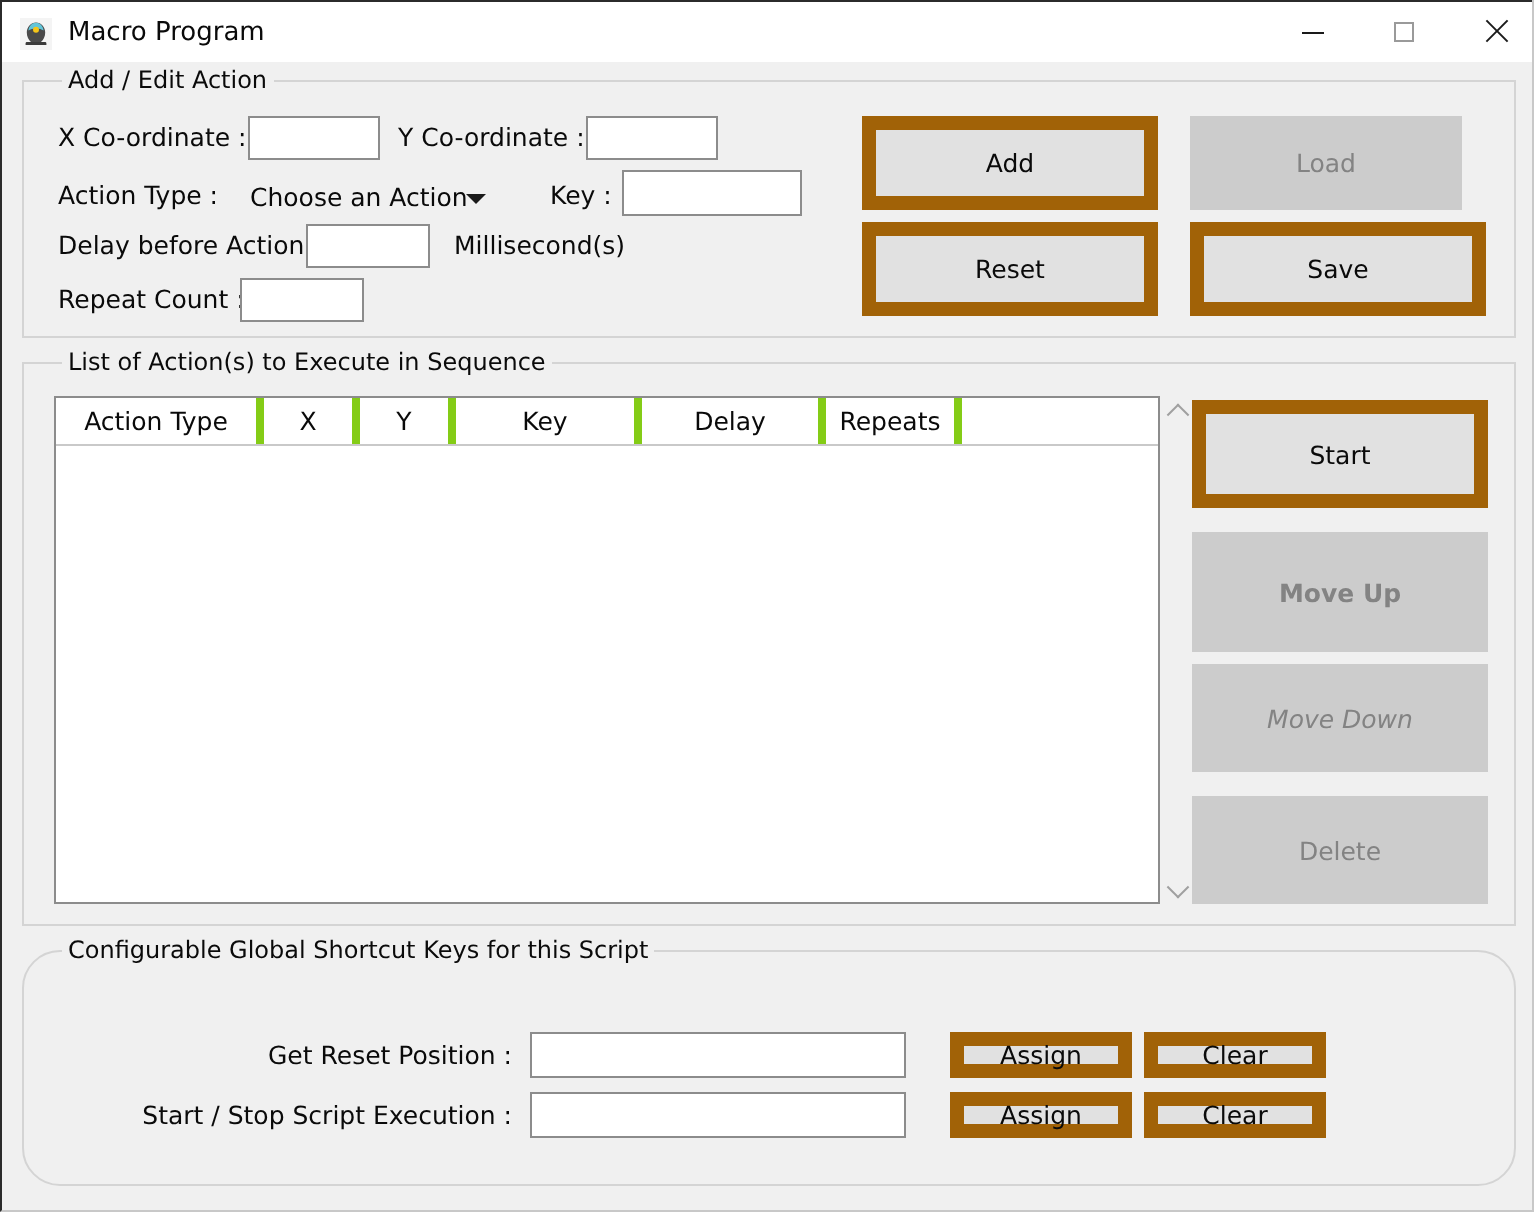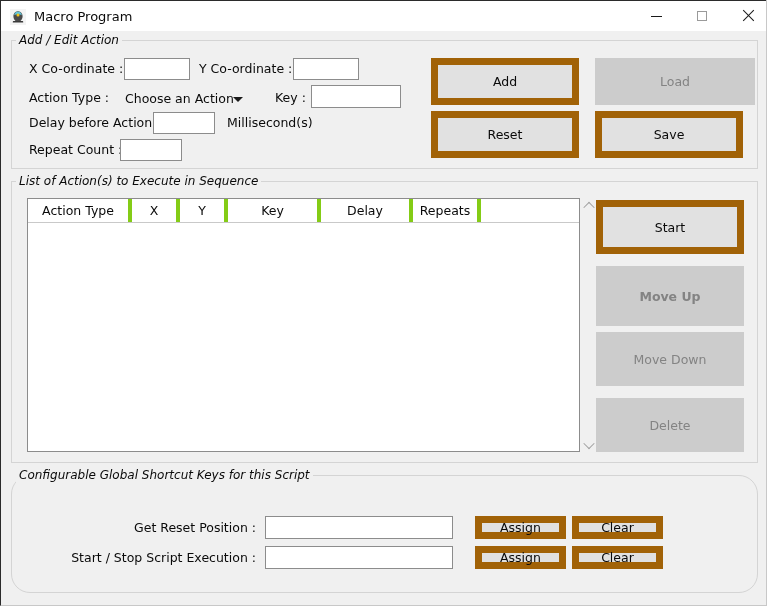--- a/index.html
+++ b/index.html
@@ -89,28 +89,27 @@
   
   .group {
     position: absolute;
     border: 1px solid #d4d4d4;
     box-sizing: border-box;
     background: transparent;
   }
   .group-legend {
     position: absolute;
     top: -8px;
-    left: 4px;
+    left: 19px;
     background: #f0f0f0;
     padding: 0 3px;
     font-size: 12px;
     color: #0a0a0a;
     line-height: 15px;
     white-space: nowrap;
-    font-style: italic;
   }
 
   #grp-add   { left: 10px;  top: 40px;  width: 747px; height: 129px; }
   #grp-list  { left: 10px;  top: 181px; width: 747px; height: 282px; }
   #grp-short { left: 10px;  top: 475px; width: 747px; height: 118px; border-radius: 19px; }
 
   
   .lbl {
     position: absolute;
     font-size: 12.5px;
@@ -172,27 +171,27 @@
     border: 7px solid #a16207;
     color: #0a0a0a;
   }
   .btn.disabled {
     background: #cccccc;
     border: 1px solid #cccccc;
     color: #838383;
   }
 
   #btn-add   { left: 430px; top: 58px;  width: 148px; height: 47px; }
-  #btn-load  { left: 594px; top: 58px;  width: 160px; height: 47px; text-align: center; }
+  #btn-load  { left: 594px; top: 58px;  width: 136px; height: 47px; text-align: center; }
   #btn-reset { left: 430px; top: 111px; width: 148px; height: 47px; }
   #btn-save  { left: 594px; top: 111px; width: 148px; height: 47px; }
 
   #btn-start     { left: 595px; top: 200px; width: 148px; height: 54px; }
   #btn-moveup    { left: 595px; top: 266px; width: 148px; height: 60px; font-weight: bold; }
-  #btn-movedown  { left: 595px; top: 332px; width: 148px; height: 54px; }
+  #btn-movedown  { left: 595px; top: 332px; width: 148px; height: 54px; font-style: italic; }
   #btn-delete    { left: 595px; top: 398px; width: 148px; height: 54px; }
 
   #btn-assign-1 { left: 474px; top: 516px; width: 91px; height: 23px; }
   #btn-clear-1  { left: 571px; top: 516px; width: 91px; height: 23px; }
   #btn-assign-2 { left: 474px; top: 546px; width: 91px; height: 23px; }
   #btn-clear-2  { left: 571px; top: 546px; width: 91px; height: 23px; }
 
   
   #table-wrap {
     position: absolute;

